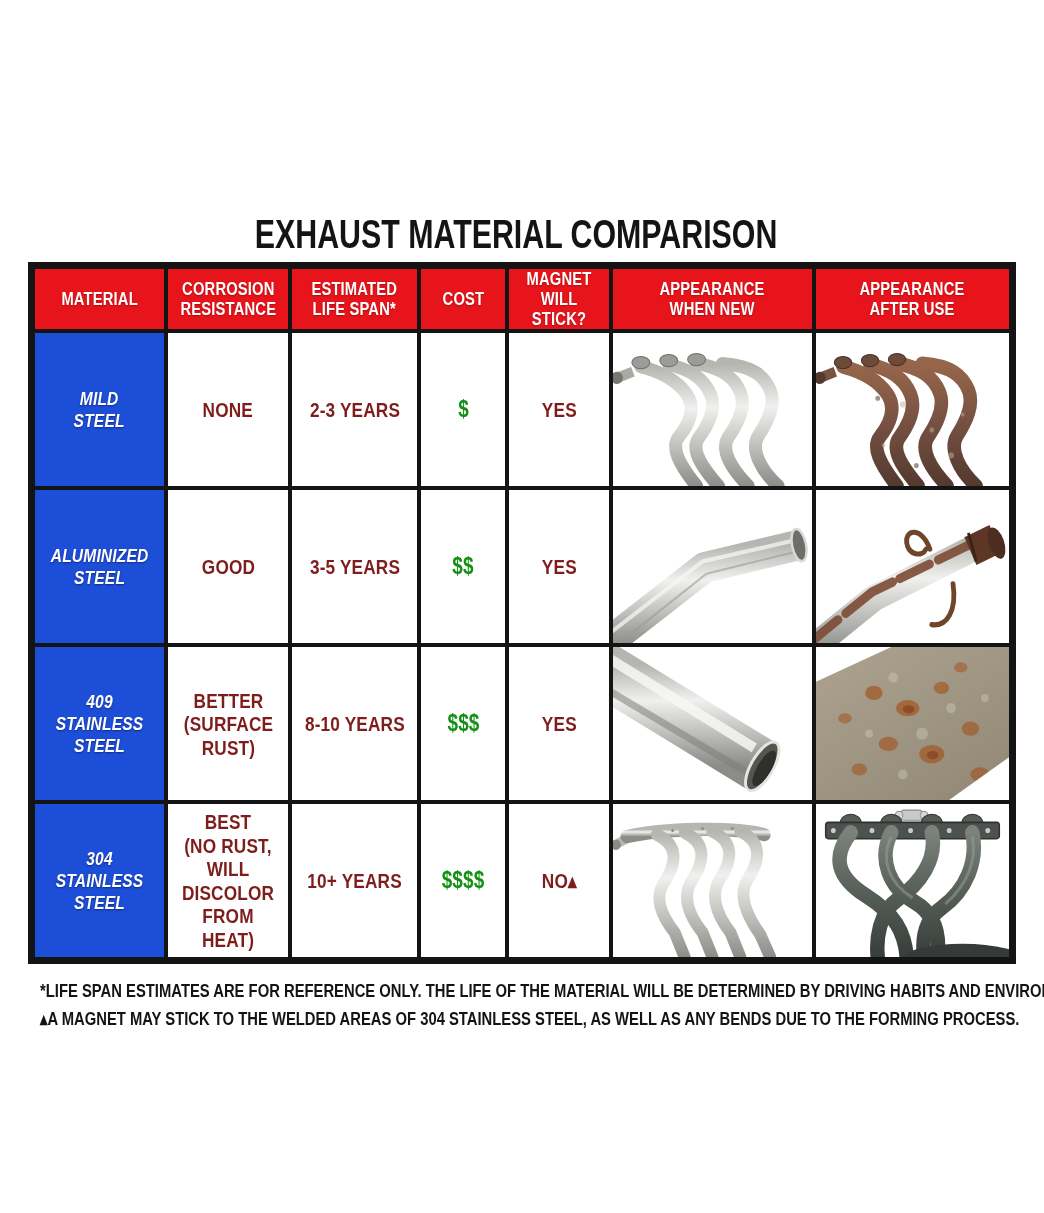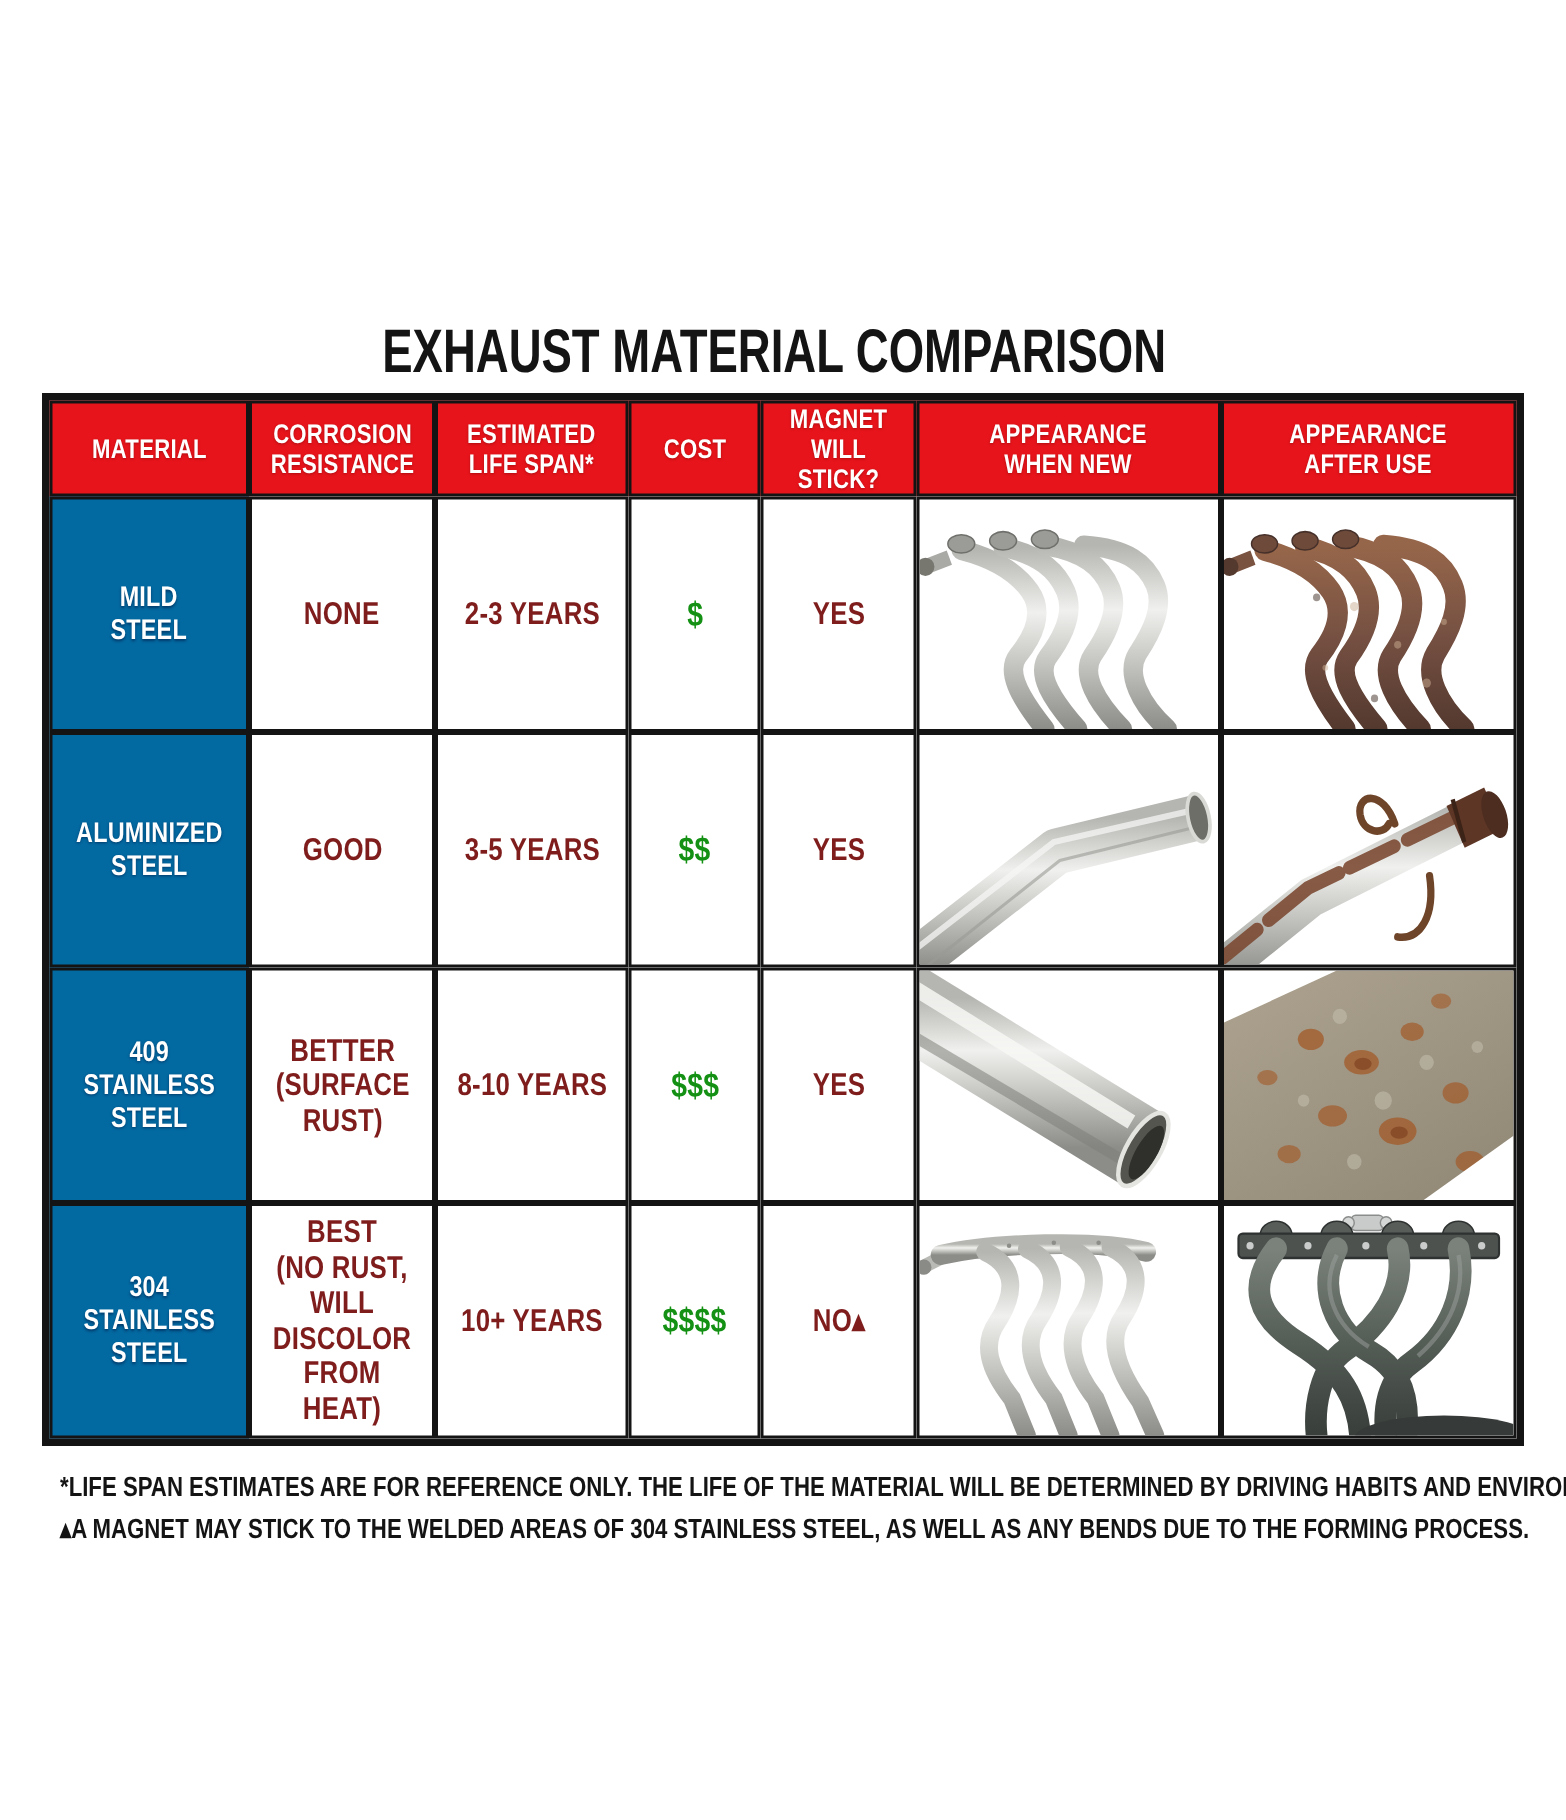--- a/index.html
+++ b/index.html
@@ -61,24 +61,25 @@
 
   th.hdr {
     background: #e8141b;
     color: #ffffff;
     font-size: 18px;
     line-height: 1.12;
   }
   th.hdr .cond { text-shadow: 0 1px 2px rgba(60,0,0,0.35); }
 
   td.mat {
-    background: #0369a1;
+    background: #1d4ed8;
     color: #ffffff;
     font-size: 19px;
     line-height: 1.15;
+    font-style: italic;
   }
   td.mat .cond { text-shadow: 0 1px 2px rgba(0,0,40,0.45); }
 
   td.val {
     background: #ffffff;
     color: #7f1d1d;
     font-size: 21px;
     line-height: 1.12;
   }
   td.cost {

